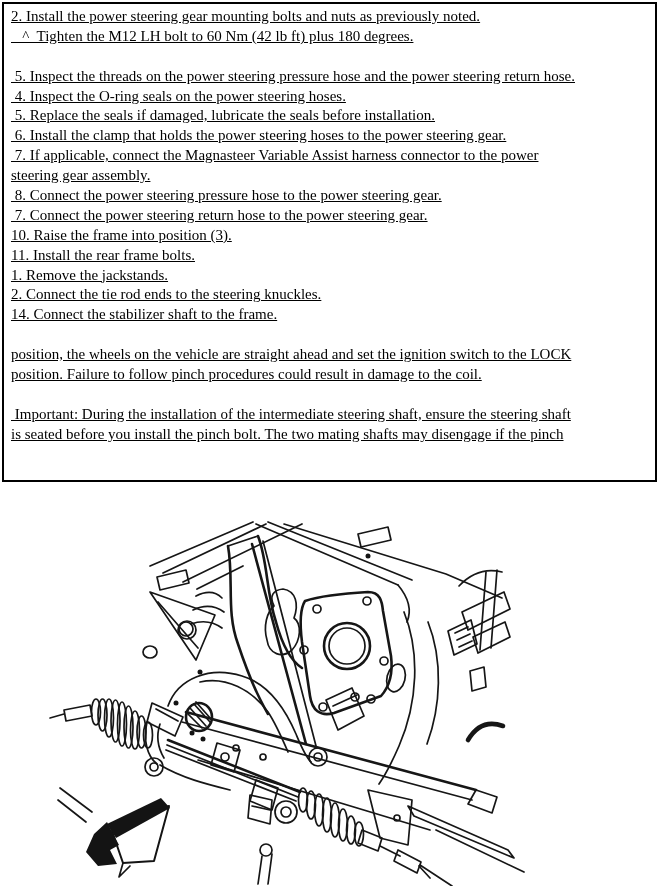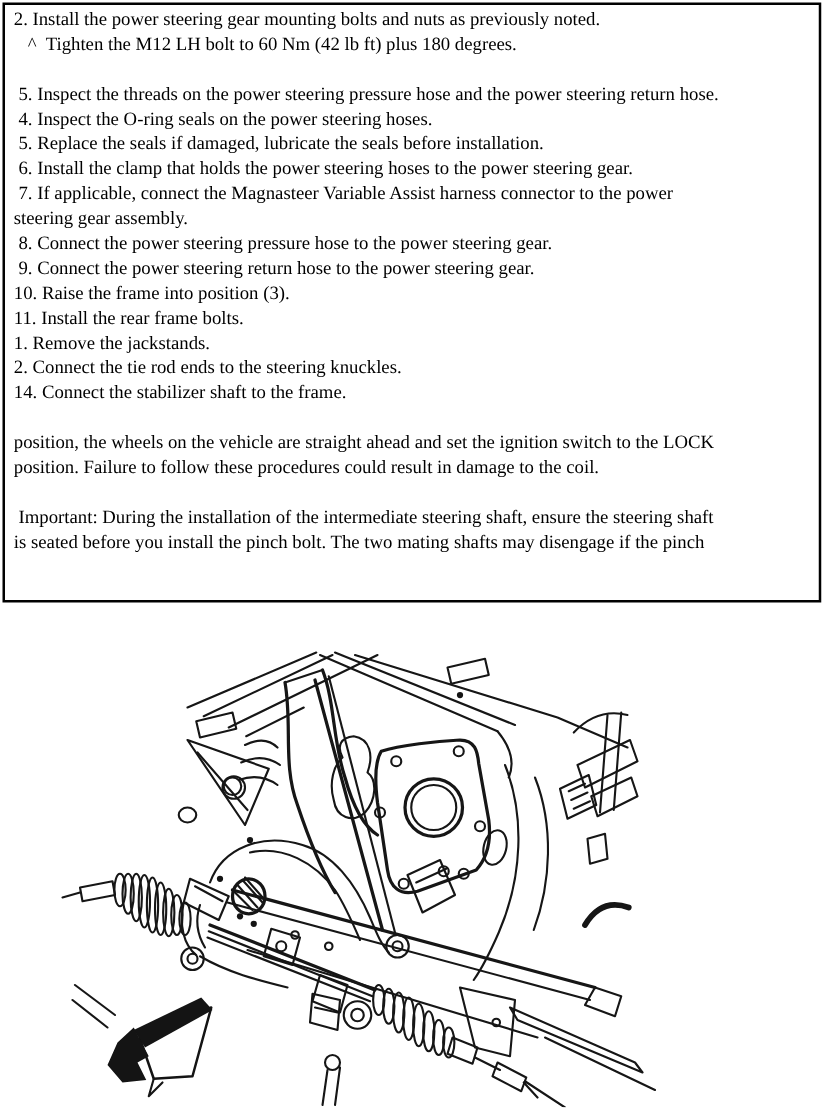--- a/index.html
+++ b/index.html
@@ -19,20 +19,21 @@
     box-sizing:border-box;
     padding:3px 2px 0 7px;
     overflow:hidden;
   }
   .line{
     white-space:pre;
     font-size:15px;
     line-height:19.9px;
     height:19.9px;
     overflow:hidden;
+    text-decoration:underline;
   }
   .figure{
     position:absolute;
     left:0;top:516px;
     width:661px;height:370px;
   }
   svg .ln{fill:none;stroke:#161616;stroke-width:1.7;stroke-linecap:round;stroke-linejoin:round;}
   svg .bold{stroke-width:2.6;}
   svg .thick{fill:none;stroke:#161616;stroke-width:4.6;stroke-linecap:round;}
   svg .blk{fill:#141414;stroke:none;}
@@ -48,29 +49,29 @@
     <div class="line">2. Install the power steering gear mounting bolts and nuts as previously noted.</div>
     <div class="line">   ^  Tighten the M12 LH bolt to 60 Nm (42 lb ft) plus 180 degrees.</div>
     <div class="line"></div>
     <div class="line"> 5. Inspect the threads on the power steering pressure hose and the power steering return hose.</div>
     <div class="line"> 4. Inspect the O-ring seals on the power steering hoses.</div>
     <div class="line"> 5. Replace the seals if damaged, lubricate the seals before installation.</div>
     <div class="line"> 6. Install the clamp that holds the power steering hoses to the power steering gear.</div>
     <div class="line"> 7. If applicable, connect the Magnasteer Variable Assist harness connector to the power</div>
     <div class="line">steering gear assembly.</div>
     <div class="line"> 8. Connect the power steering pressure hose to the power steering gear.</div>
-    <div class="line"> 9. Connect the power steering return hose to the power steering gear.</div>
+    <div class="line"> 7. Connect the power steering return hose to the power steering gear.</div>
     <div class="line">10. Raise the frame into position (3).</div>
     <div class="line">11. Install the rear frame bolts.</div>
     <div class="line">1. Remove the jackstands.</div>
     <div class="line">2. Connect the tie rod ends to the steering knuckles.</div>
     <div class="line">14. Connect the stabilizer shaft to the frame.</div>
     <div class="line"></div>
     <div class="line">position, the wheels on the vehicle are straight ahead and set the ignition switch to the LOCK</div>
-    <div class="line">position. Failure to follow these procedures could result in damage to the coil.</div>
+    <div class="line">position. Failure to follow pinch procedures could result in damage to the coil.</div>
     <div class="line"></div>
     <div class="line"> Important: During the installation of the intermediate steering shaft, ensure the steering shaft</div>
     <div class="line">is seated before you install the pinch bolt. The two mating shafts may disengage if the pinch</div>
   </div>
 
   <div class="figure" aria-label="Line drawing: power steering gear and rack assembly mounted to the vehicle frame, with a bold arrow pointing to the lower left">
     <svg width="661" height="370" viewBox="0 516 661 370" xmlns="http://www.w3.org/2000/svg">
 
       <g>
         <path class="ln" d="M150,566 L253,522"></path>

